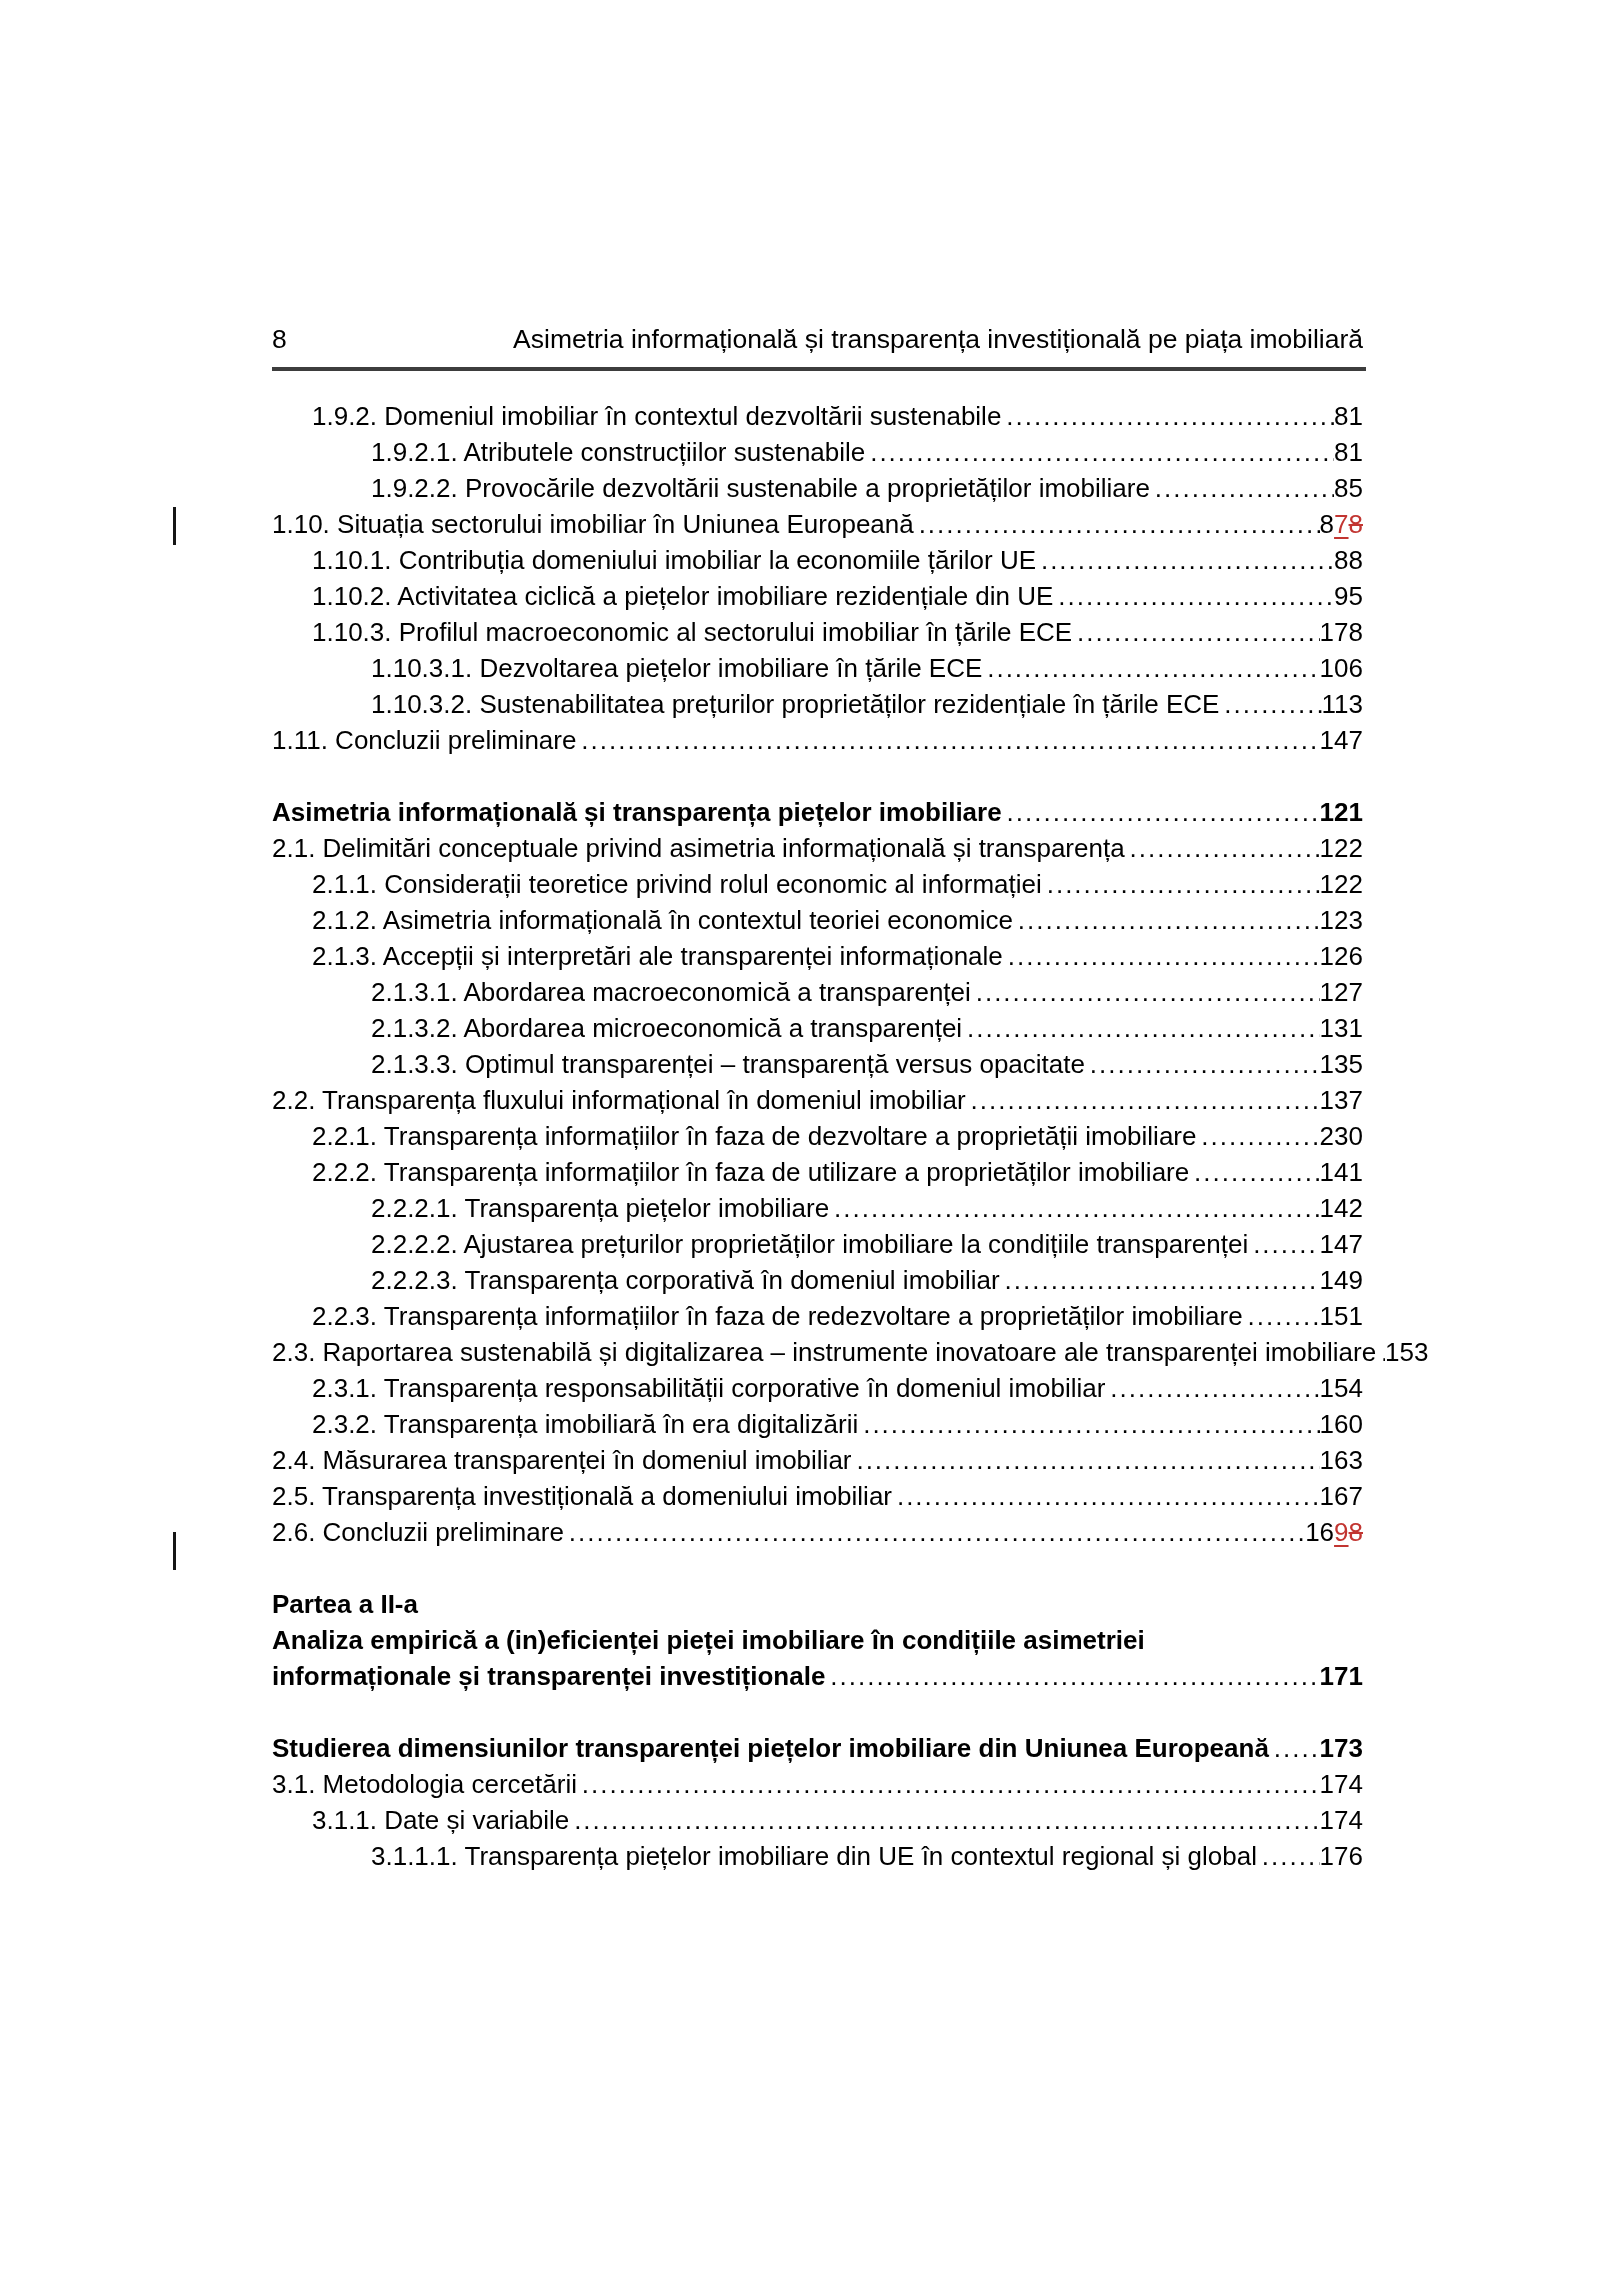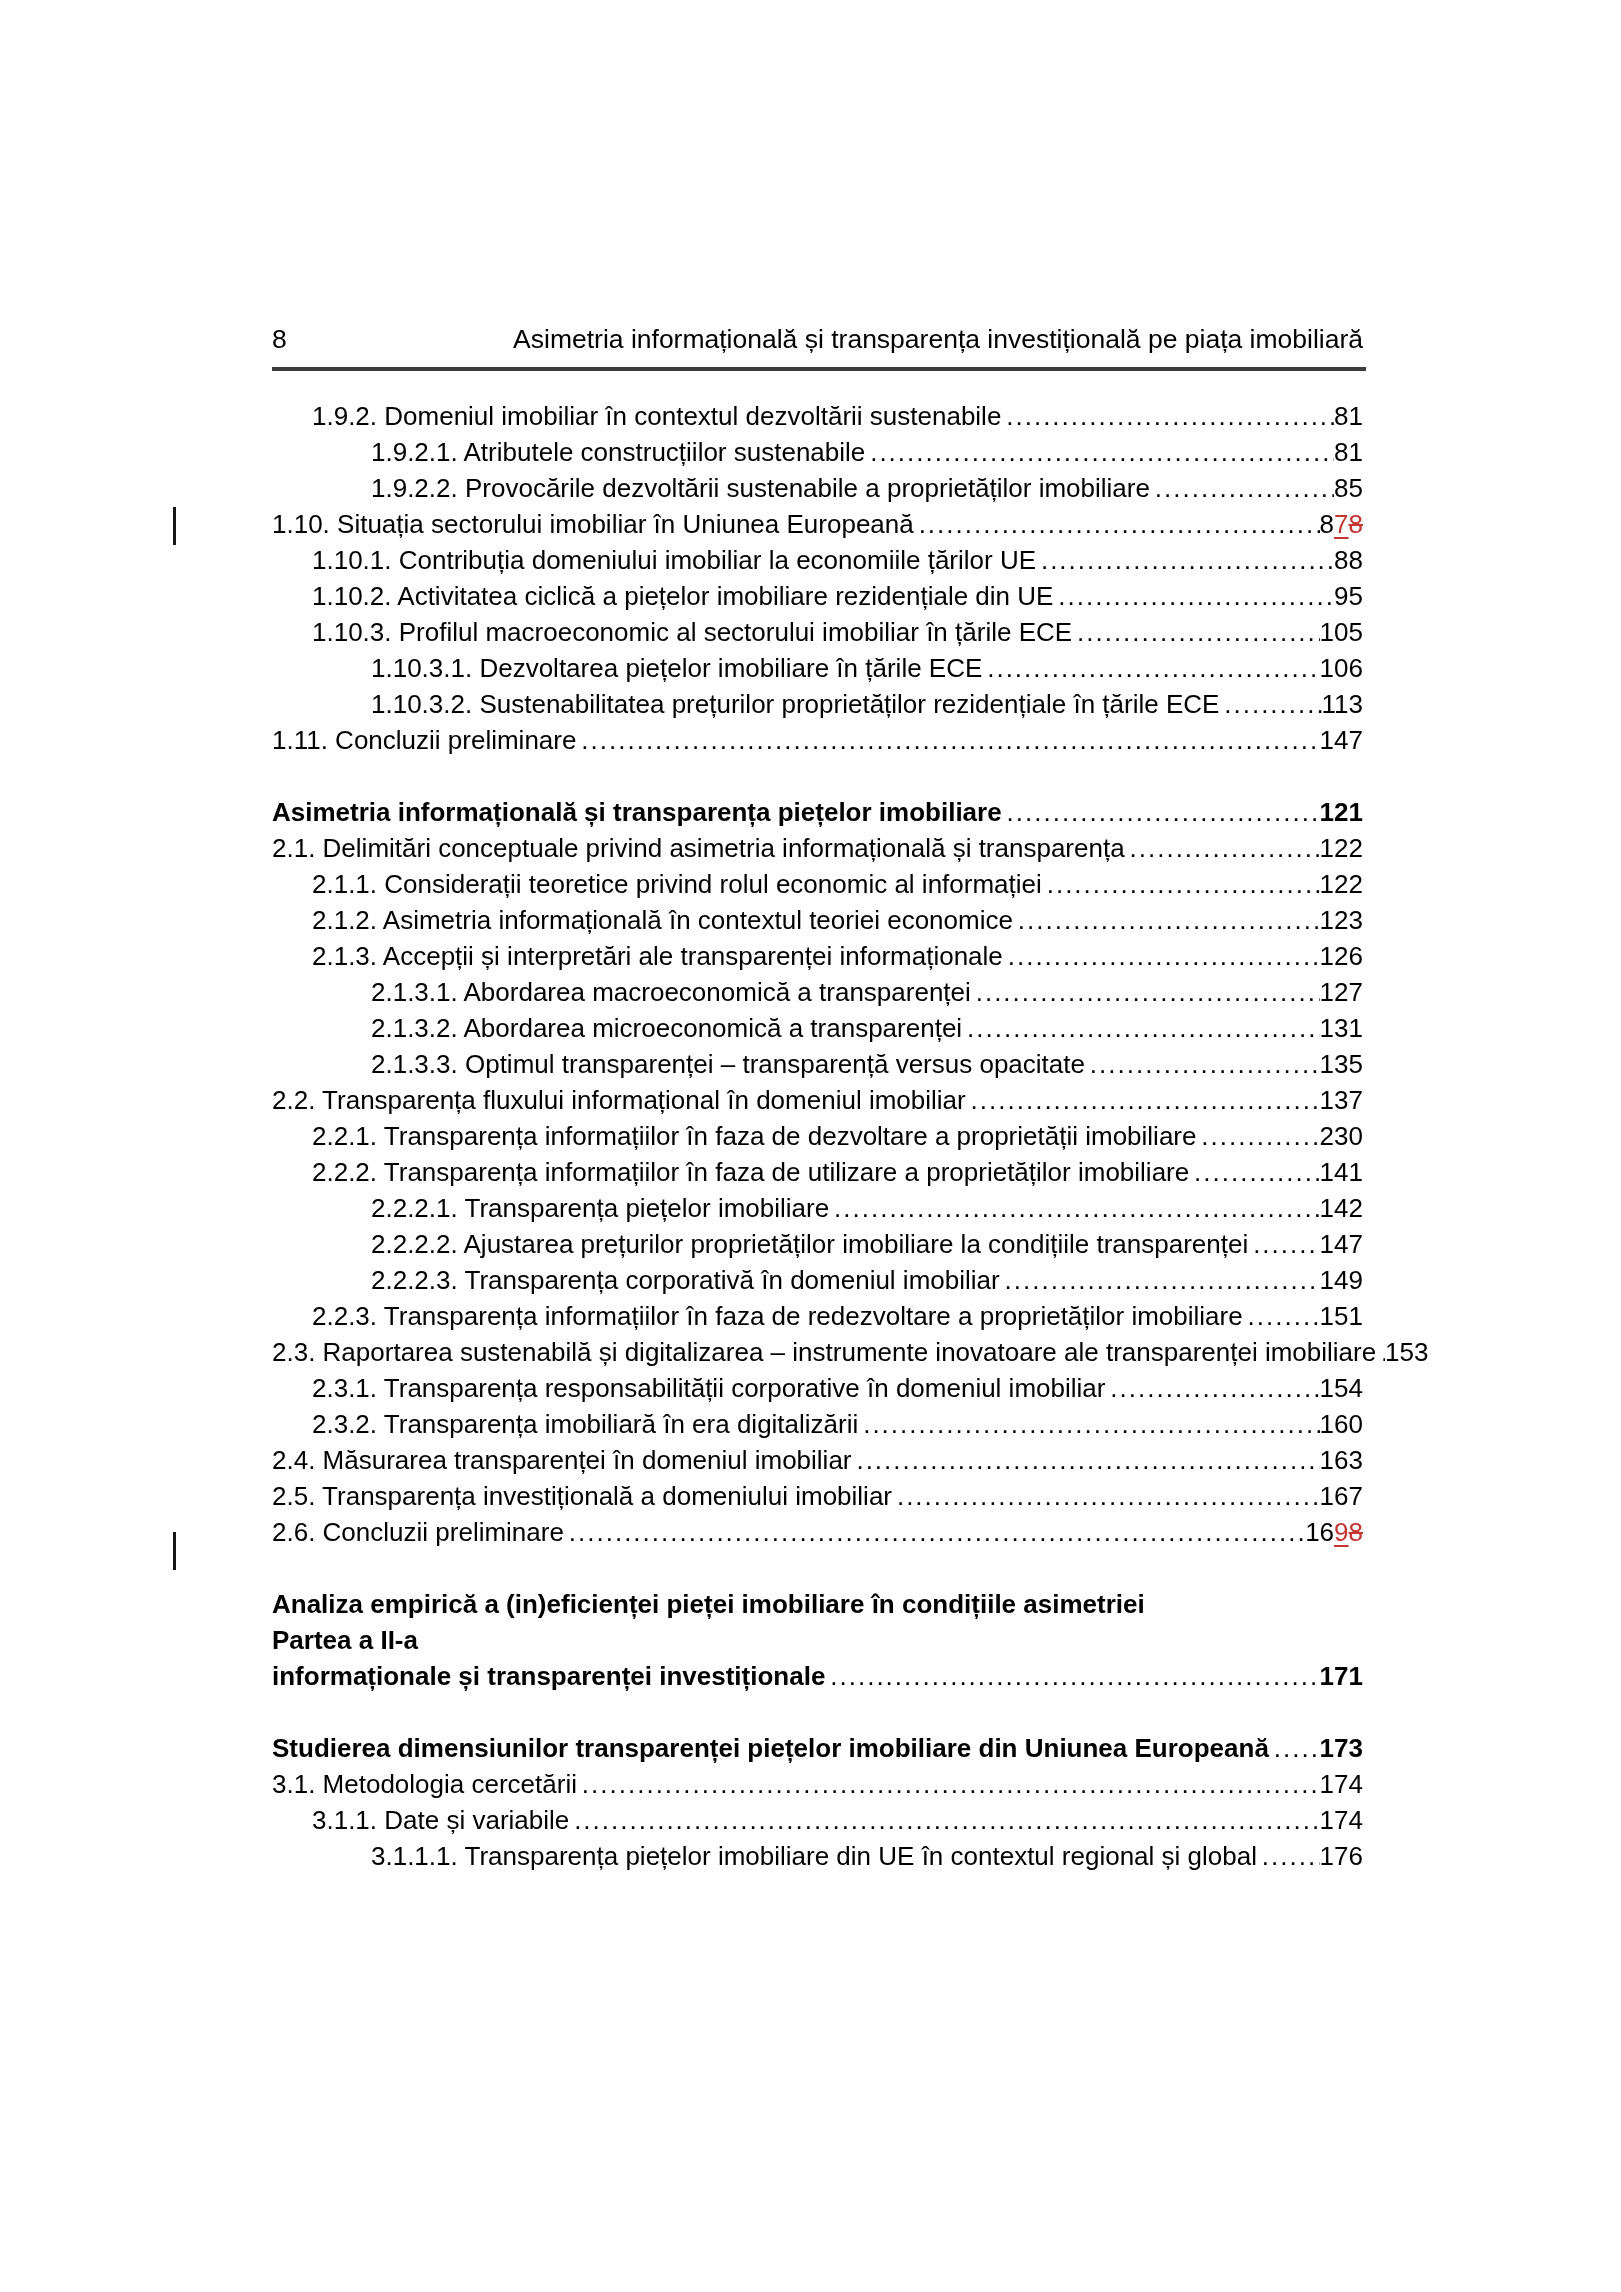--- a/index.html
+++ b/index.html
@@ -83,21 +83,21 @@
         <span class="pg">88</span>
       </div>
       <div class="row ind1">
         <span class="lbl">1.10.2. Activitatea ciclică a piețelor imobiliare rezidențiale din UE</span>
         <span class="leader">....................................................................................................................................................................................................................................................................</span>
         <span class="pg">95</span>
       </div>
       <div class="row ind1">
         <span class="lbl">1.10.3. Profilul macroeconomic al sectorului imobiliar în țările ECE</span>
         <span class="leader">....................................................................................................................................................................................................................................................................</span>
-        <span class="pg">105</span>
+        <span class="pg">178</span>
       </div>
       <div class="row ind2">
         <span class="lbl">1.10.3.1. Dezvoltarea piețelor imobiliare în țările ECE</span>
         <span class="leader">....................................................................................................................................................................................................................................................................</span>
         <span class="pg">106</span>
       </div>
       <div class="row ind2">
         <span class="lbl">1.10.3.2. Sustenabilitatea prețurilor proprietăților rezidențiale în țările ECE</span>
         <span class="leader">....................................................................................................................................................................................................................................................................</span>
         <span class="pg">113</span>
@@ -208,24 +208,24 @@
         <span class="leader">....................................................................................................................................................................................................................................................................</span>
         <span class="pg">167</span>
       </div>
       <div class="row">
         <span class="lbl">2.6. Concluzii preliminare</span>
         <span class="leader">....................................................................................................................................................................................................................................................................</span>
         <span class="pg"><span>16</span><span class="ins">9</span><span class="del">8</span></span>
       </div>
       <div class="spacer"></div>
       <div class="row">
+        <span class="lbl b">Partea a II-a</span>
+      </div>
+      <div class="row">
         <span class="lbl b">Analiza empirică a (in)eficienței pieței imobiliare în condițiile asimetriei</span>
-      </div>
-      <div class="row">
-        <span class="lbl b">Partea a II-a</span>
       </div>
       <div class="row">
         <span class="lbl b">informaționale și transparenței investiționale</span>
         <span class="leader">....................................................................................................................................................................................................................................................................</span>
         <span class="pg b">171</span>
       </div>
       <div class="spacer"></div>
       <div class="row">
         <span class="lbl b">Studierea dimensiunilor transparenței piețelor imobiliare din Uniunea Europeană</span>
         <span class="leader">....................................................................................................................................................................................................................................................................</span>

